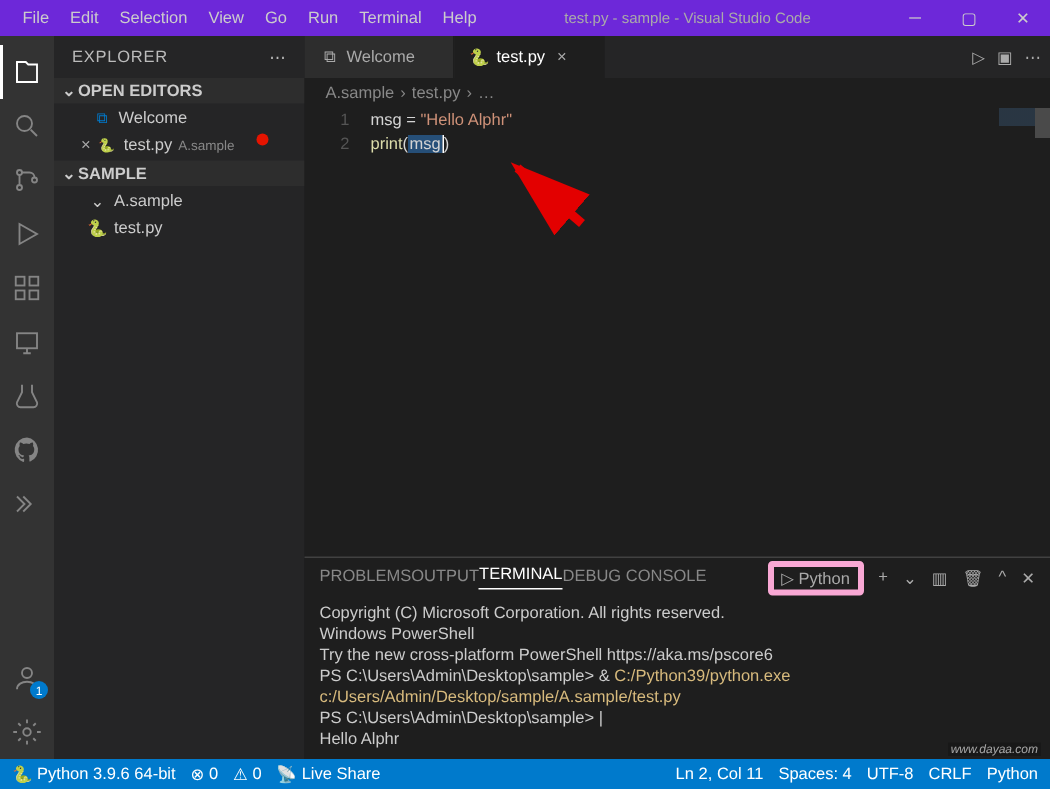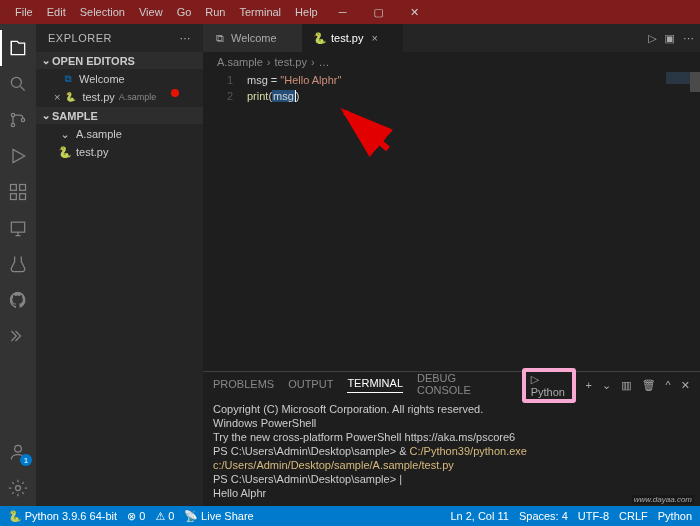--- a/index.html
+++ b/index.html
@@ -1,17 +1,17 @@
 <!DOCTYPE html>
 <html><head>
 <meta charset="utf-8">
 <style>
 * { margin:0; padding:0; box-sizing:border-box; font-family:"Segoe UI",sans-serif; font-size:11px; }
 body { background:#1e1e1e; width:700px; height:526px; overflow:hidden; position:relative; }
-.titlebar { height:24px; background:#7f1d1d; display:flex; align-items:center; color:#ccc; }
+.titlebar { height:24px; background:#6d28d9; display:flex; align-items:center; color:#ccc;justify-content:flex-end; }
 .menu { display:flex; padding-left:8px; }
 .menu span { padding:4px 7px; cursor:pointer; }
 .title-center { flex:1; text-align:center; color:#aaa; font-size:10px; }
 .win-controls { display:flex; }
 .win-controls div { width:36px; height:24px; display:flex; align-items:center; justify-content:center; cursor:pointer; }
 .main { display:flex; height:calc(100% - 24px - 20px); }
 .activitybar { width:36px; background:#333333; display:flex; flex-direction:column; align-items:center; padding-top:6px; }
 .activitybar .aicon { width:36px; height:36px; display:flex; align-items:center; justify-content:center; color:#858585; cursor:pointer; position:relative; }
 .activitybar .aicon.active { color:#fff; }
 .activitybar .aicon.active::before { content:""; position:absolute; left:0; top:0; bottom:0; width:2px; background:#fff; }
@@ -46,21 +46,21 @@
 .str { color:#ce9178; }
 .fn { color:#dcdcaa; }
 .sel { background:#264f78; padding:0 1px; }
 .cursor { border-right:1px solid #fff; }
 .minimap { position:absolute; right:10px; top:0; width:24px; height:12px; background:linear-gradient(#3a5a7a,#3a5a7a); opacity:0.4; }
 .scrollbar { position:absolute; right:0; top:0; width:10px; height:20px; background:#4a4a4a; }
 .breakpoint-dot { position:absolute; left:-32px; top:17px; width:8px; height:8px; background:#e51400; border-radius:50%; }
 .arrow { position:absolute; left:130px; top:80px; z-index:50; }
 .arrow svg { overflow:visible; }
 .panel { height:135px; background:#1e1e1e; border-top:1px solid #414141; color:#ccc; display:flex; flex-direction:column; }
-.panel-tabs { height:26px; display:flex; align-items:center; padding:0 10px; gap:14px; font-size:10px; color:#888; }
+.panel-tabs { height:26px; display:flex; align-items:center; padding:0 10px; font-size:10px; color:#888; }
 .panel-tabs .ptab { cursor:pointer; padding-bottom:3px; }
 .panel-tabs .ptab.active { color:#fff; border-bottom:1px solid #fff; }
 .panel-tabs .pright { margin-left:auto; display:flex; gap:10px; align-items:center; color:#aaa; }
 .panel-tabs .pright span { cursor:pointer; }
 .terminal { flex:1; font-family:Consolas,monospace; font-size:10px; padding:4px 10px; color:#ccc; overflow:hidden; line-height:14px; }
 .terminal .yl { color:#d7ba7d; }
 .statusbar { height:20px; background:#007acc; color:#fff; display:flex; align-items:center; font-size:10px; padding:0 8px; }
 .statusbar .sitem { margin-right:10px; display:flex; align-items:center; gap:3px; cursor:pointer; }
 .statusbar .right { margin-left:auto; display:flex; }
 .statusbar .right .sitem { margin-left:10px; margin-right:0; }
@@ -73,20 +73,21 @@
   <div class="menu">
       <span>File</span>
       <span>Edit</span>
       <span>Selection</span>
       <span>View</span>
       <span>Go</span>
       <span>Run</span>
       <span>Terminal</span>
       <span>Help</span>
     </div>
+  <div class="title-center">test.py - sample - Visual Studio Code</div>
   <div class="win-controls">
     <div>─</div>
     <div>▢</div>
     <div>✕</div>
   </div>
 </div>
 
 <div class="main">
   <div class="activitybar">
     <div class="aicon active">

